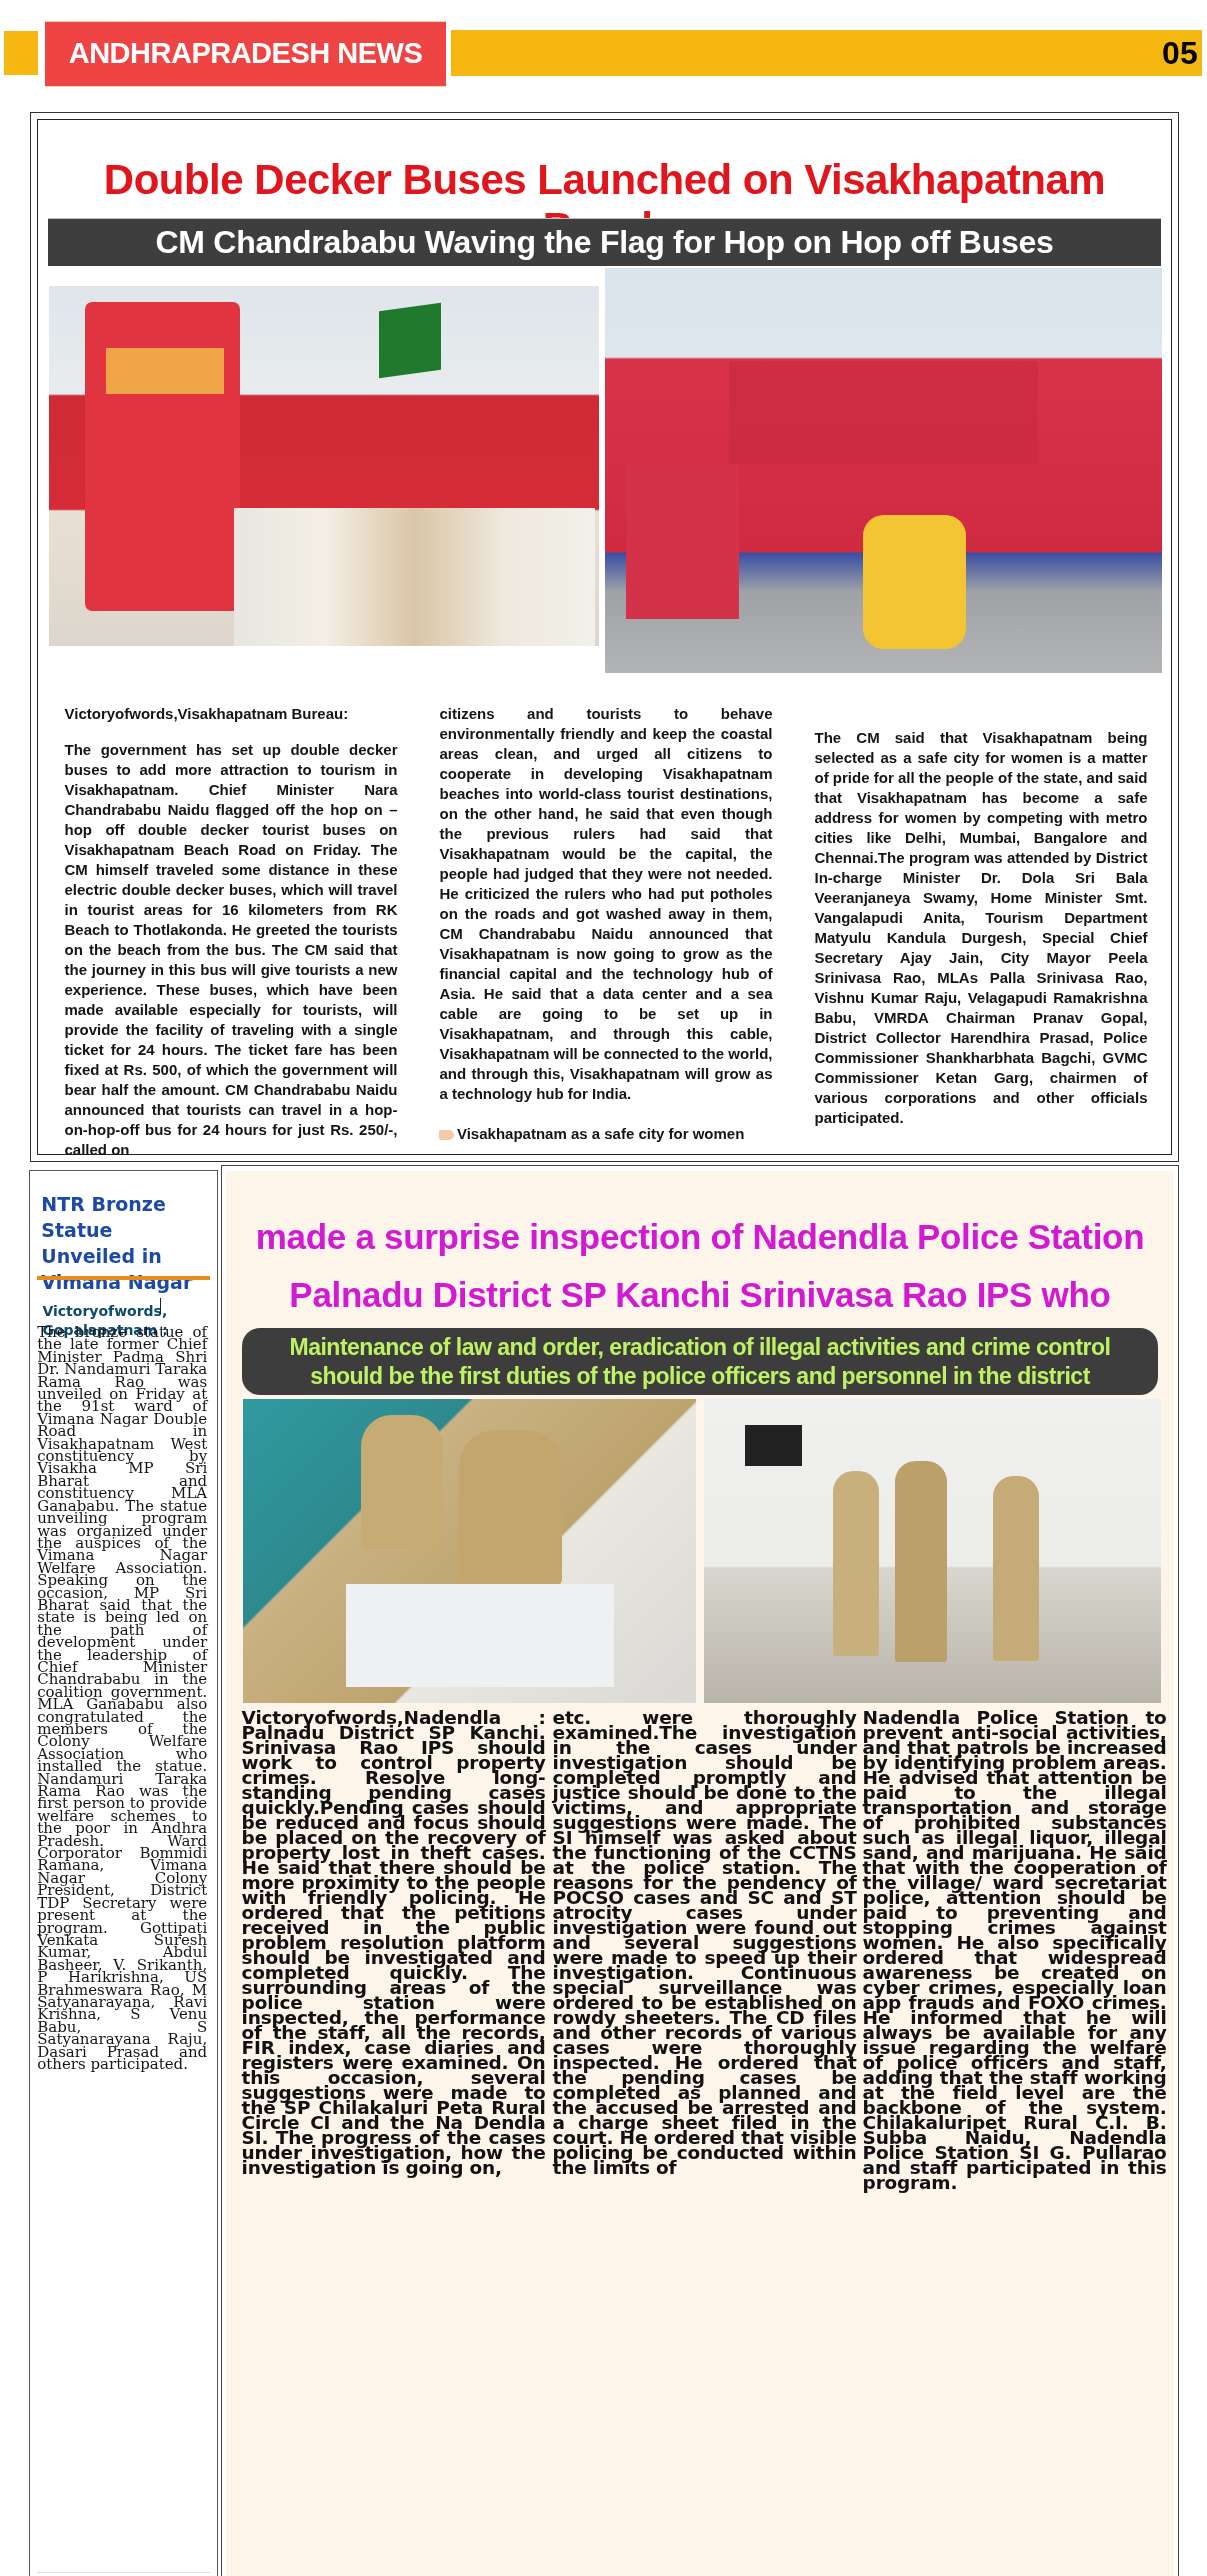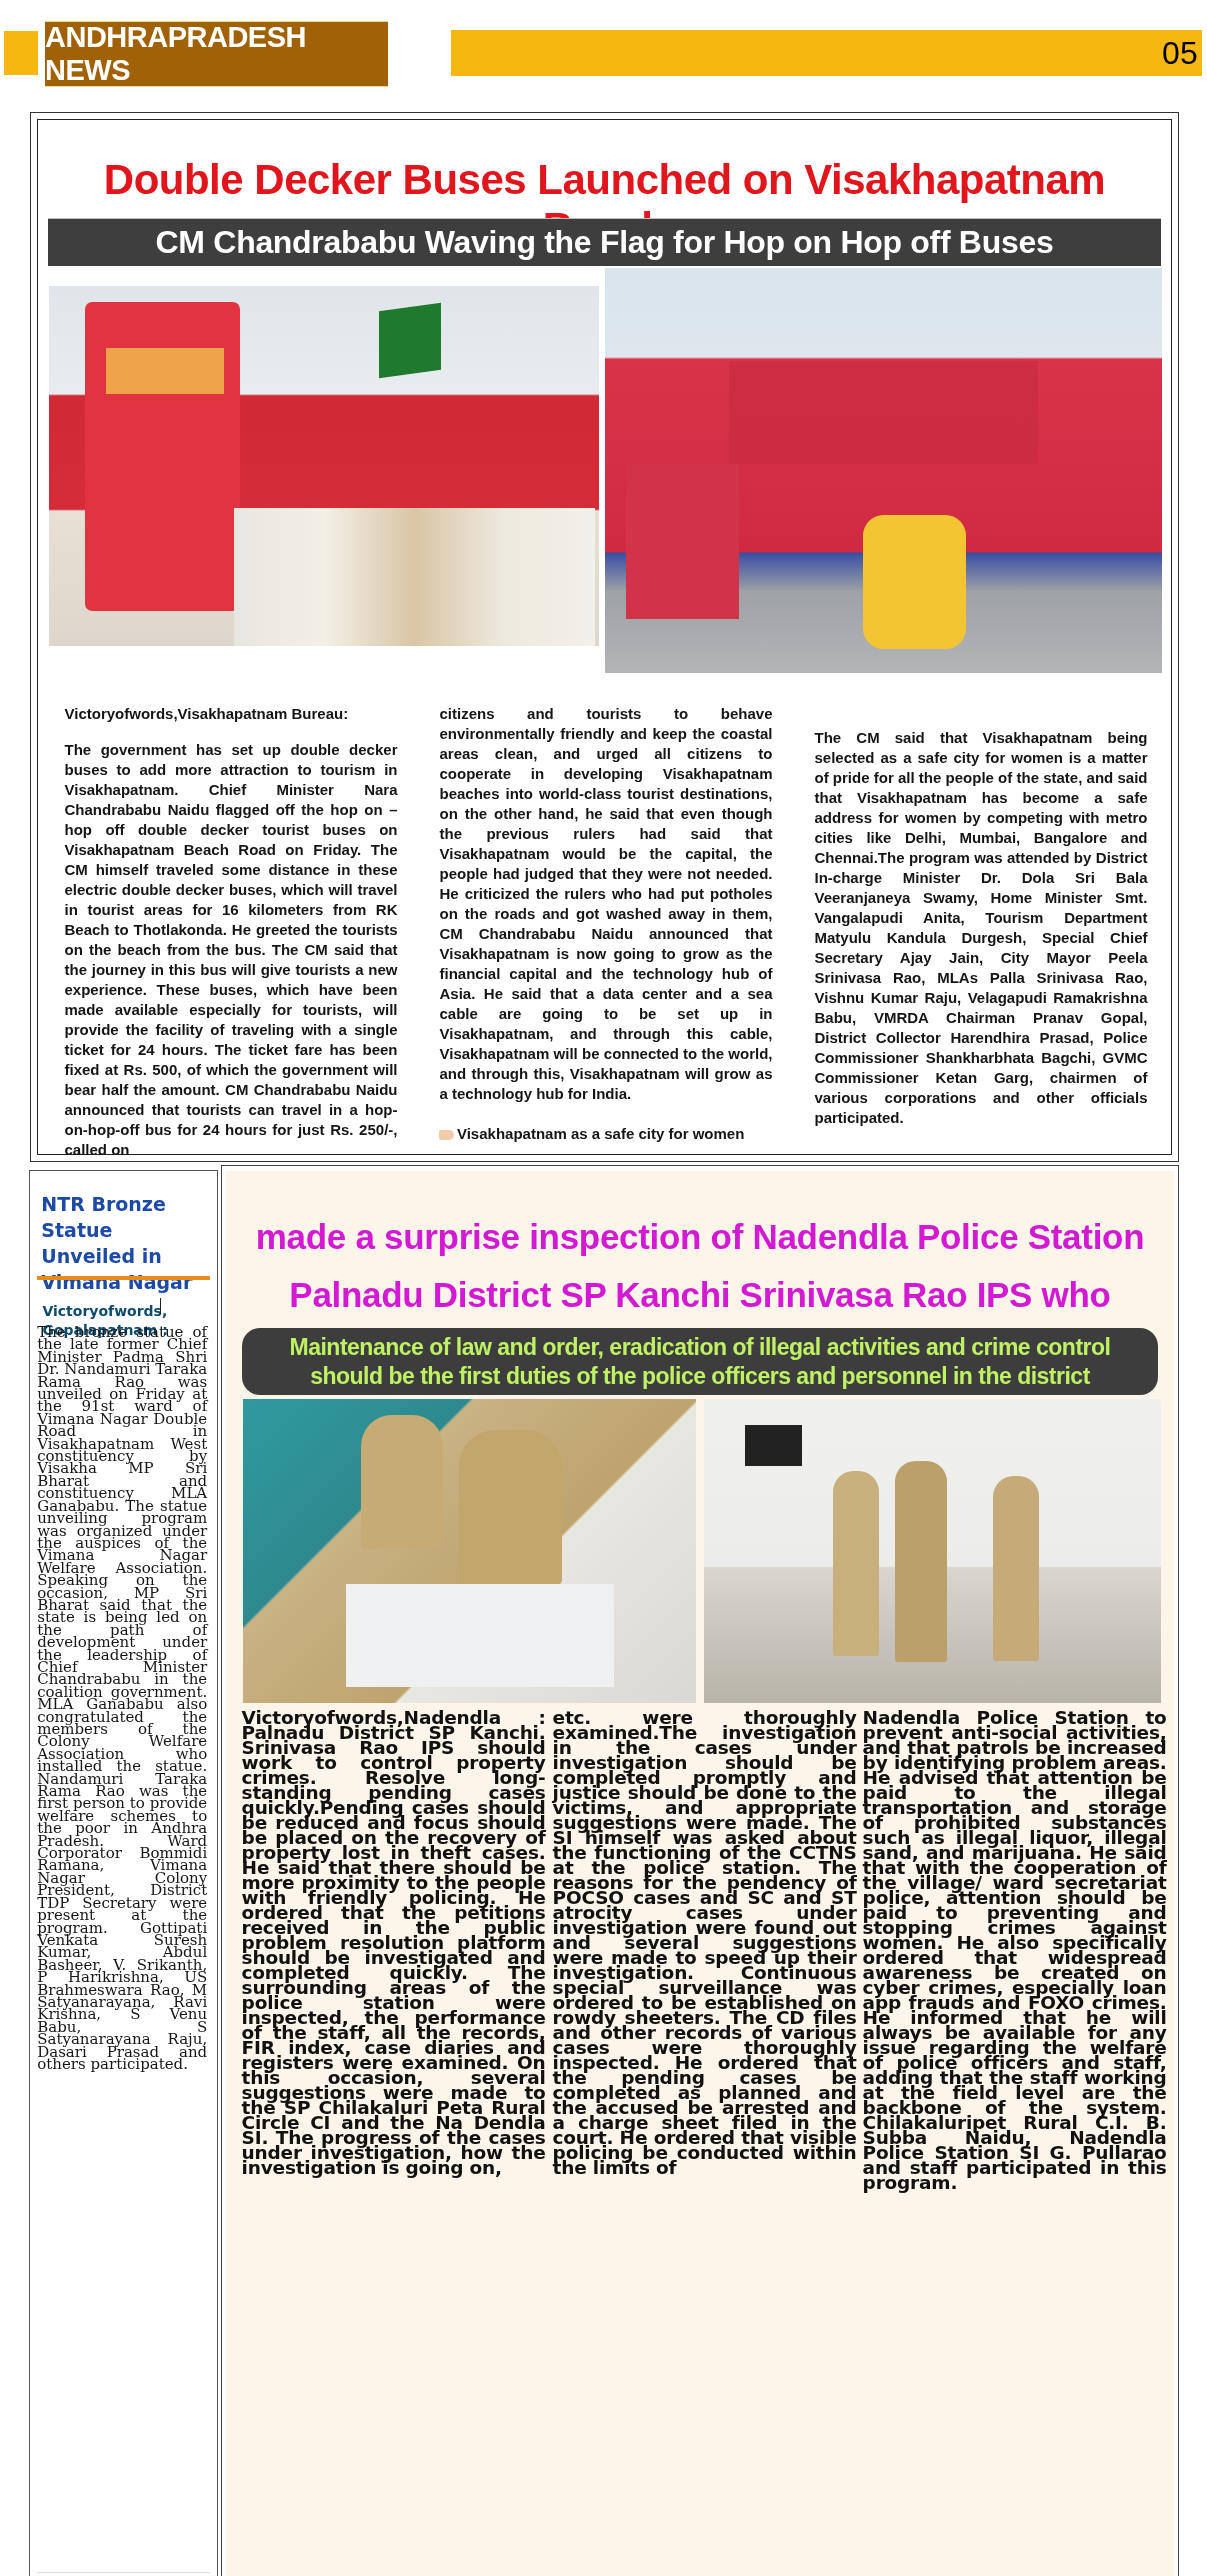--- a/index.html
+++ b/index.html
@@ -4,27 +4,27 @@
 <style>
   html, body { margin: 0; padding: 0; }
   body {
     width: 1208px; height: 2628px; background: #ffffff; position: relative; overflow: hidden;
     font-family: "Liberation Sans", sans-serif; color: #111;
   }
   
   .mast-bar-left { position: absolute; left: 4.1px; top: 31px; width: 34px; height: 44px; background: #f5b710; }
   .mast-bar { position: absolute; left: 451px; top: 30px; width: 751px; height: 46px; background: #f5b710; }
   .mast-title {
-    position: absolute; left: 45px; top: 20.6px; width: 343px; height: 64px; background: #a16207;
+    position: absolute; left: 45px; top: 20.6px; width: 401px; height: 64px; background: #ef4444;
     border-top: 1.5px solid #e9d9a0; border-bottom: 1.5px solid #e9d9a0;
     display: flex; align-items: center; justify-content: center;
     color: #fff; font-weight: bold; font-size: 29px; letter-spacing: -0.5px;
     font-family: "Liberation Sans", sans-serif;
   }
-  .page-num { position: absolute; right: 10.3px; top: 35px; font-size: 32px; font-weight: normal; color: #000; }
+  .page-num { position: absolute; right: 10.3px; top: 35px; font-size: 32px; font-weight: bold; color: #000; }
 
   
   .box1 { position: absolute; left: 30px; top: 112px; width: 1147px; height: 1048px; border: 1.5px solid #333; background: #fff; }
   .box1-inner { position: absolute; left: 6.2px; top: 6.2px; right: 6.2px; bottom: 6.2px; border: 1px solid #222; }
   .a1-headline {
     position: absolute; left: 0; right: 0; top: 36px; text-align: center;
     color: #e1151c; font-size: 42px; font-weight: bold; letter-spacing: -0.5px;
   }
   .a1-deck {
     position: absolute; left: 10.3px; right: 10.3px; top: 98px; height: 47px; background: #3e3e3e;

